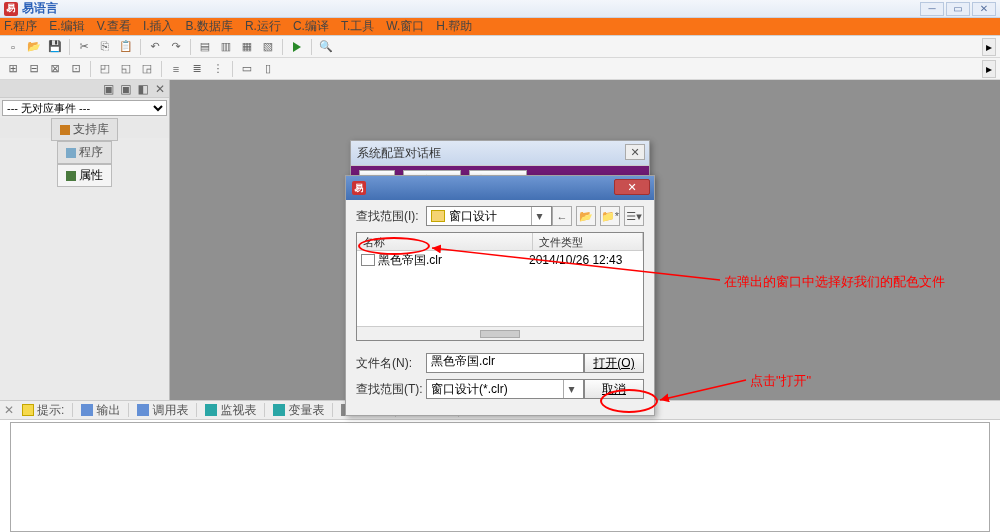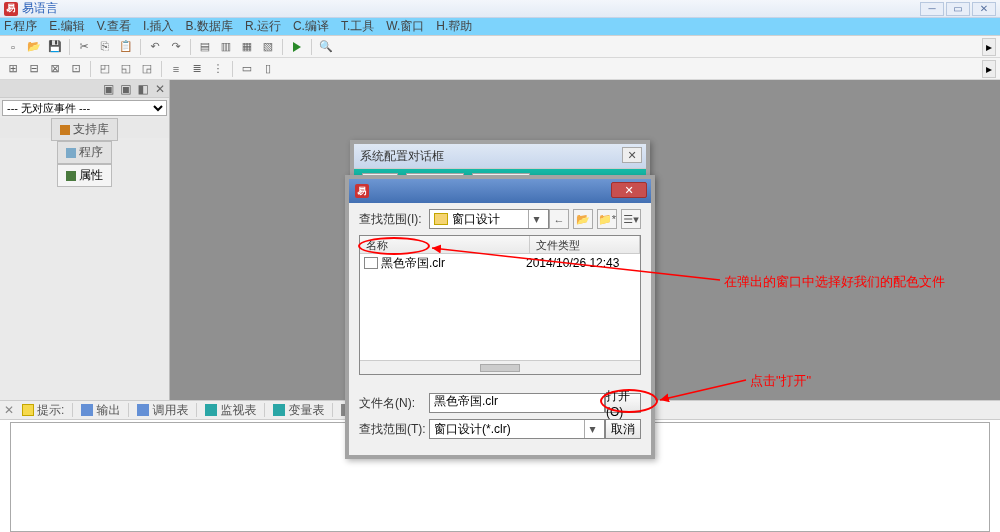--- a/index.html
+++ b/index.html
@@ -1,26 +1,26 @@
 <!DOCTYPE html>
 <html><head>
 <meta charset="utf-8">
 <style>
 * { margin: 0; padding: 0; box-sizing: border-box; font-family: "Microsoft YaHei", SimSun, sans-serif; font-size: 12px; }
 body { width: 1000px; height: 532px; background: #fff; position: relative; overflow: hidden; }
 
 
 .titlebar { height: 18px; background: linear-gradient(#f3f6fb,#e3ebf5); display: flex; align-items: center; padding: 0 4px; border-bottom: 1px solid #c6d3e6; }
 .app-icon { width: 14px; height: 14px; background: #cc3333; border-radius: 2px; margin-right: 4px; display: flex; align-items: center; justify-content: center; color: #fff; font-size: 9px; font-weight: bold; }
-.titlebar .title { color: #2a60b8; font-size: 12px; }
+.titlebar .title { color: #2a60b8; font-size: 12px; font-weight: bold; }
 .win-ctrls { margin-left: auto; display: flex; gap: 2px; }
 .win-btn { width: 24px; height: 14px; border: 1px solid #b8c8df; background: #e8eef8; display: flex; align-items: center; justify-content: center; color: #5872a0; font-size: 10px; }
 
 
-.menubar { height: 18px; background: #7dd3fc; display: flex; align-items: center; padding: 8px 4px; gap: 12px; border-bottom: 1px solid #d0d0d0; }
+.menubar { height: 18px; background: #f97316; display: flex; align-items: center; padding: 8px 4px; gap: 12px; border-bottom: 1px solid #d0d0d0; }
 .menu-item { color: #444; cursor: pointer; }
 
 
 .toolbar { height: 22px; background: #f5f5f5; display: flex; align-items: center; padding: 0 4px; gap: 3px; border-bottom: 1px solid #d8d8d8; }
 .tb { width: 18px; height: 18px; border: 1px solid transparent; display: flex; align-items: center; justify-content: center; color: #666; font-size: 11px; }
 .sep { width: 1px; height: 16px; background: #cfcfcf; margin: 0 2px; }
 .scroll-r { margin-left: auto; width: 14px; height: 18px; background: #eee; border: 1px solid #ccc; display: flex; align-items: center; justify-content: center; }
 .play-btn { width: 18px; height: 18px; display:flex; align-items:center; justify-content:center; }
 .play-btn svg { width:10px; height:10px; }
 
@@ -45,49 +45,49 @@
 .bt-sep { width:1px; height:14px; background:#ccc; }
 .bt-icon { width:12px; height:12px; }
 .yellow-key { background:#f6d94c; border:1px solid #c4a600; }
 .blue-box { background:#6490d6; }
 .teal-box { background:#2aa6a6; }
 .gray-box { background:#888; }
 
 .output-pane { height: 110px; background: #fff; border: 1px solid #aaa; margin: 2px 10px 2px 10px; }
 
 
-.dlg { position: absolute; background: #14b8a6; border: 4px solid #a3a3a3; box-shadow: 2px 2px 6px rgba(0,0,0,.3); }
+.dlg { position: absolute; background: #701a75; border: 1px solid #a3a3a3; box-shadow: 2px 2px 6px rgba(0,0,0,.3); }
 .dlg-title { height: 24px; background: linear-gradient(#6d96d2,#4370b3); color: #fff; display: flex; align-items: center; padding: 0 6px; position: relative; }
 .dlg-title .dlg-icon { width:14px; height:14px; background:#cc3333; margin-right:4px; border-radius:2px; display:flex; align-items:center; justify-content:center; color:#fff; font-size:9px; font-weight:bold;}
 .dlg-close { position: absolute; right: 4px; top: 3px; width: 36px; height: 16px; background: #c84f4f; color: #fff; display: flex; align-items: center; justify-content: center; border-radius: 2px; font-size: 11px; border:1px solid #a03030;}
 .dlg-x { position:absolute; right:4px; top:3px; width:20px; height:16px; display:flex; align-items:center; justify-content:center; color:#555; border:1px solid #aaa; background:#eee; font-size:11px;}
 
 .cfg-dlg { left: 350px; top: 140px; width: 300px; }
 .cfg-body { height: 30px; border-top:1px solid #ccc; display:flex; align-items:center; padding:0 8px; gap:8px; color:#555;}
 .cfg-tab { padding:2px 6px; border:1px solid #aaa; background:#fff; font-size:11px;}
 
 .open-dlg { left: 345px; top: 175px; width: 310px; }
 .open-body { padding: 6px 10px 10px 10px; background: #f0f0f0; }
 .od-row { display: flex; align-items: center; margin-bottom: 6px; }
 .od-label { width: 70px; text-align: left; color: #333; }
 .od-select { flex: 1; display: flex; align-items: center; border: 1px solid #888; background: #fff; height: 20px; padding: 0 4px; }
 .od-select .folder-ic { width:14px; height:12px; background:#f5d472; border:1px solid #c4a600; margin-right:4px; }
 .od-select .dd { margin-left:auto; color:#555; width:16px; height:18px; display:flex; align-items:center; justify-content:center; border-left:1px solid #aaa;}
 .od-nav { display: flex; gap: 4px; }
 .od-nav-btn { width: 20px; height: 20px; border: 1px solid #aaa; background: #f4f4f4; display: flex; align-items: center; justify-content: center; font-size: 11px; color:#555;}
-.file-area { height: 140px; background: #fff; border: 1px solid #888; margin-bottom: 18px; position: relative; }
+.file-area { height: 109px; background: #fff; border: 1px solid #888; margin-bottom: 12px; position: relative; }
 .file-head { display: flex; height: 18px; background: linear-gradient(#f8f8f8,#eaeaea); border-bottom: 1px solid #ccc; }
 .file-head .col { padding: 2px 6px; border-right: 1px solid #ccc; font-size: 11px; color:#333; }
 .file-row { display: flex; align-items: center; height: 18px; padding: 0 4px; }
 .file-row .fic { width:14px; height:12px; border:1px solid #888; background:#fff; margin-right:3px;}
 .file-sb { height: 14px; background: #f0f0f0; border-top: 1px solid #ccc; position: absolute; bottom: 0; left: 0; right: 0; display:flex; align-items:center; justify-content:center;}
 .sb-thumb { width:40px; height:8px; background:#ccc; border:1px solid #aaa;}
 .od-input { flex: 1; border: 1px solid #888; background: #fff; height: 20px; padding: 0 4px; }
 .od-input input { border:0; outline:0; width:100%; font-size:12px; background:transparent;}
-.od-btn { width: 36px; height: 20px; border: 1px solid #888; background: linear-gradient(#fdfdfd,#e7e7e7); display: flex; align-items: center; justify-content: center; cursor: pointer; }
+.od-btn { width: 60px; height: 20px; border: 1px solid #888; background: linear-gradient(#fdfdfd,#e7e7e7); display: flex; align-items: center; justify-content: center; cursor: pointer; text-decoration: underline; }
 
 
 .ann-circle { position: absolute; border: 2px solid #ff0000; border-radius: 50%; pointer-events: none; }
 .ann-text { position: absolute; color: #ff0000; font-size: 13px; white-space: nowrap; }
 .arrow-line { position:absolute; pointer-events:none; }
 </style>
 </head>
 <body>
 
 <div class="titlebar">

